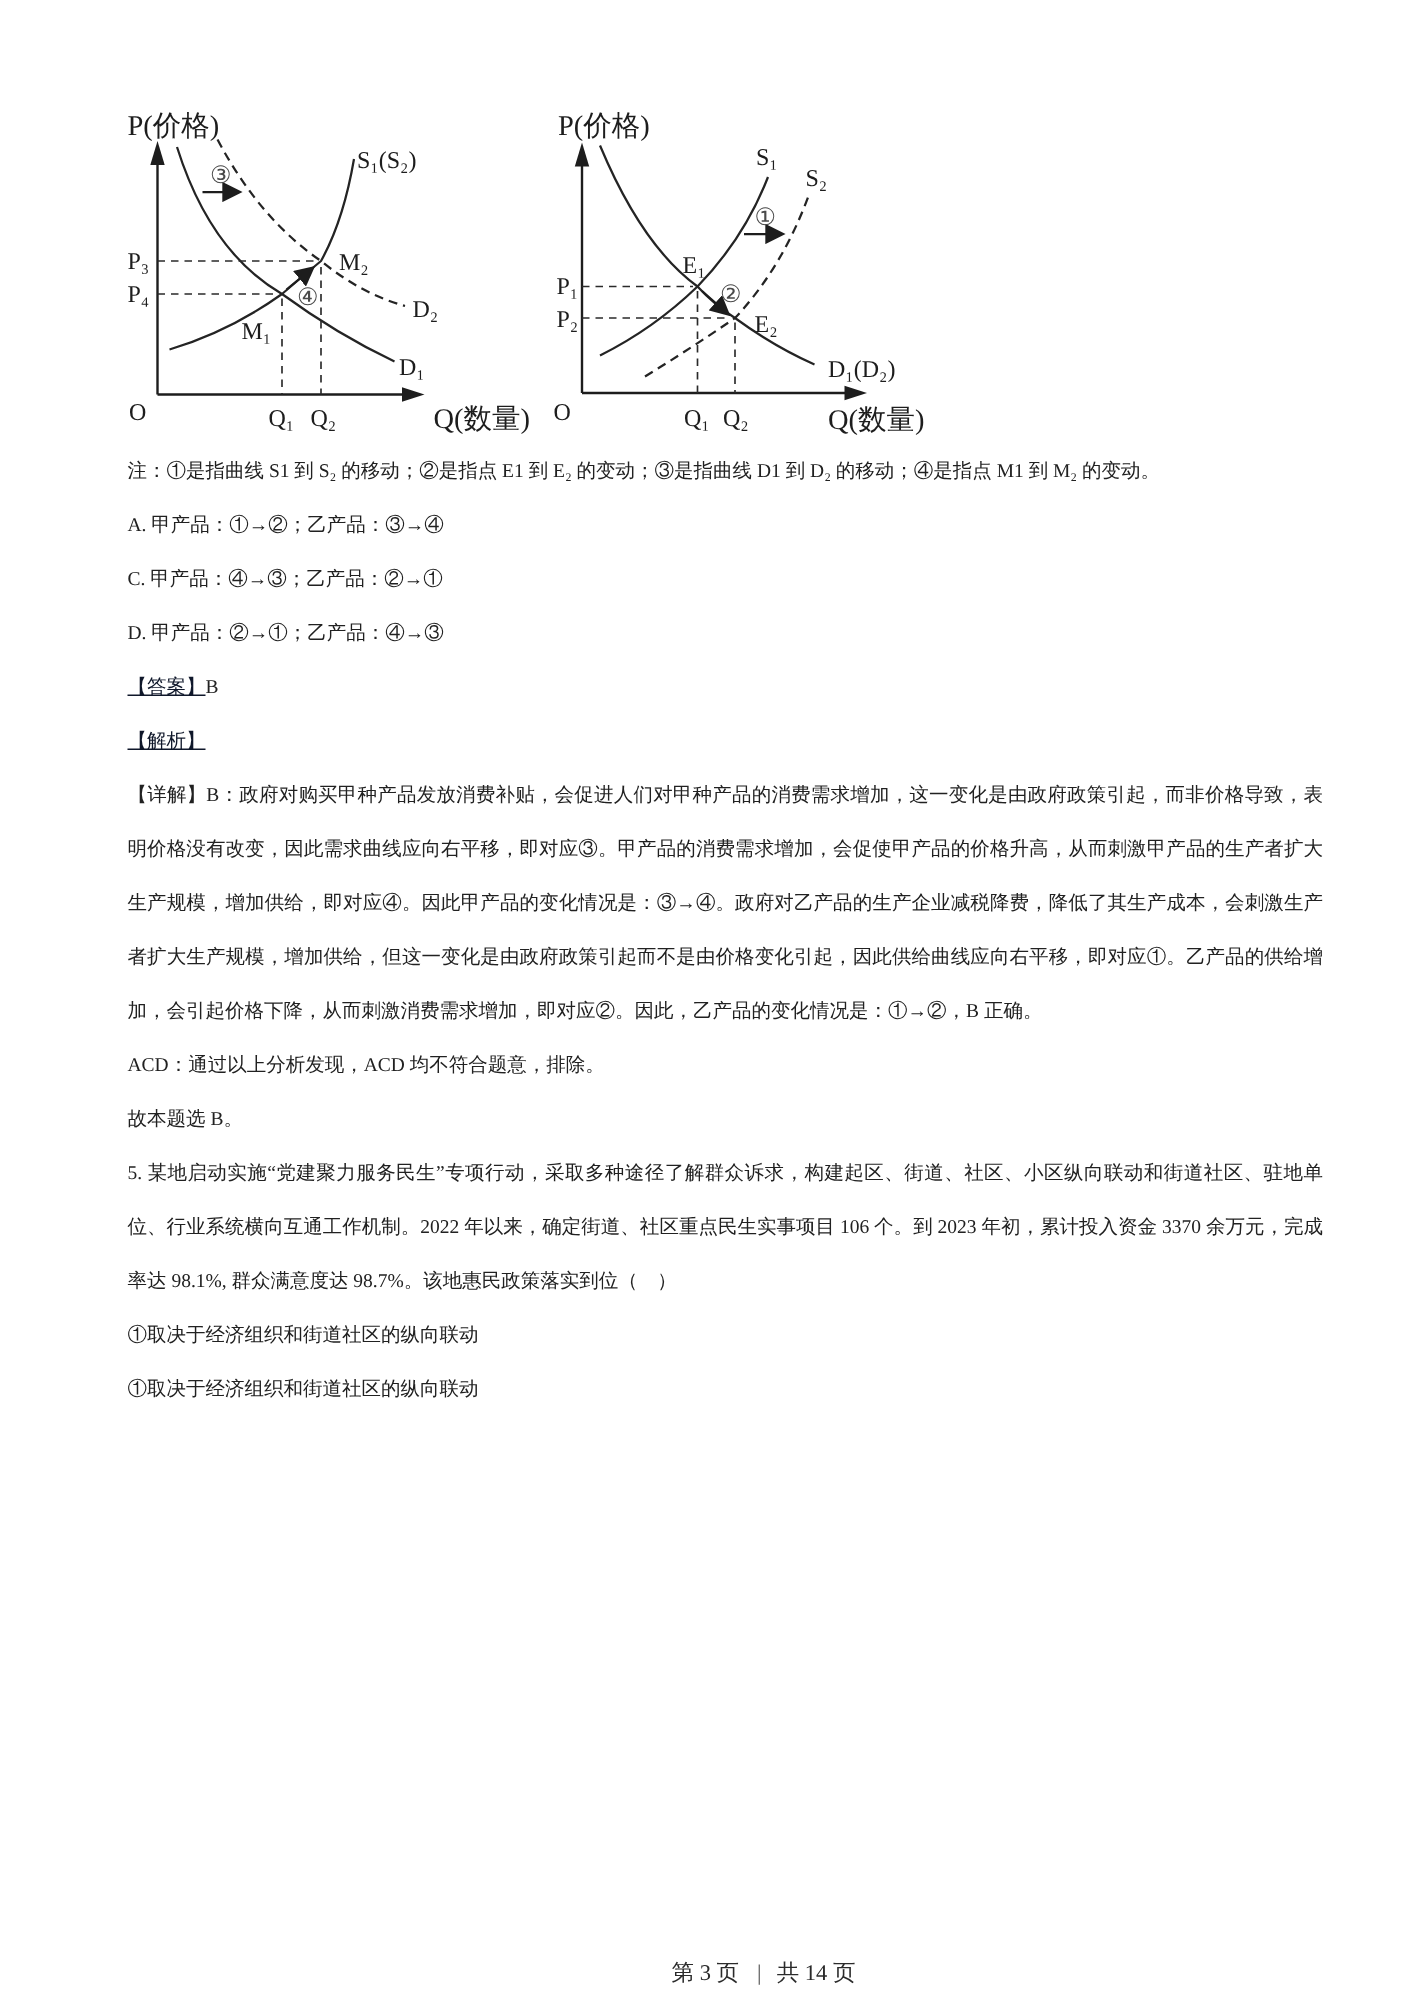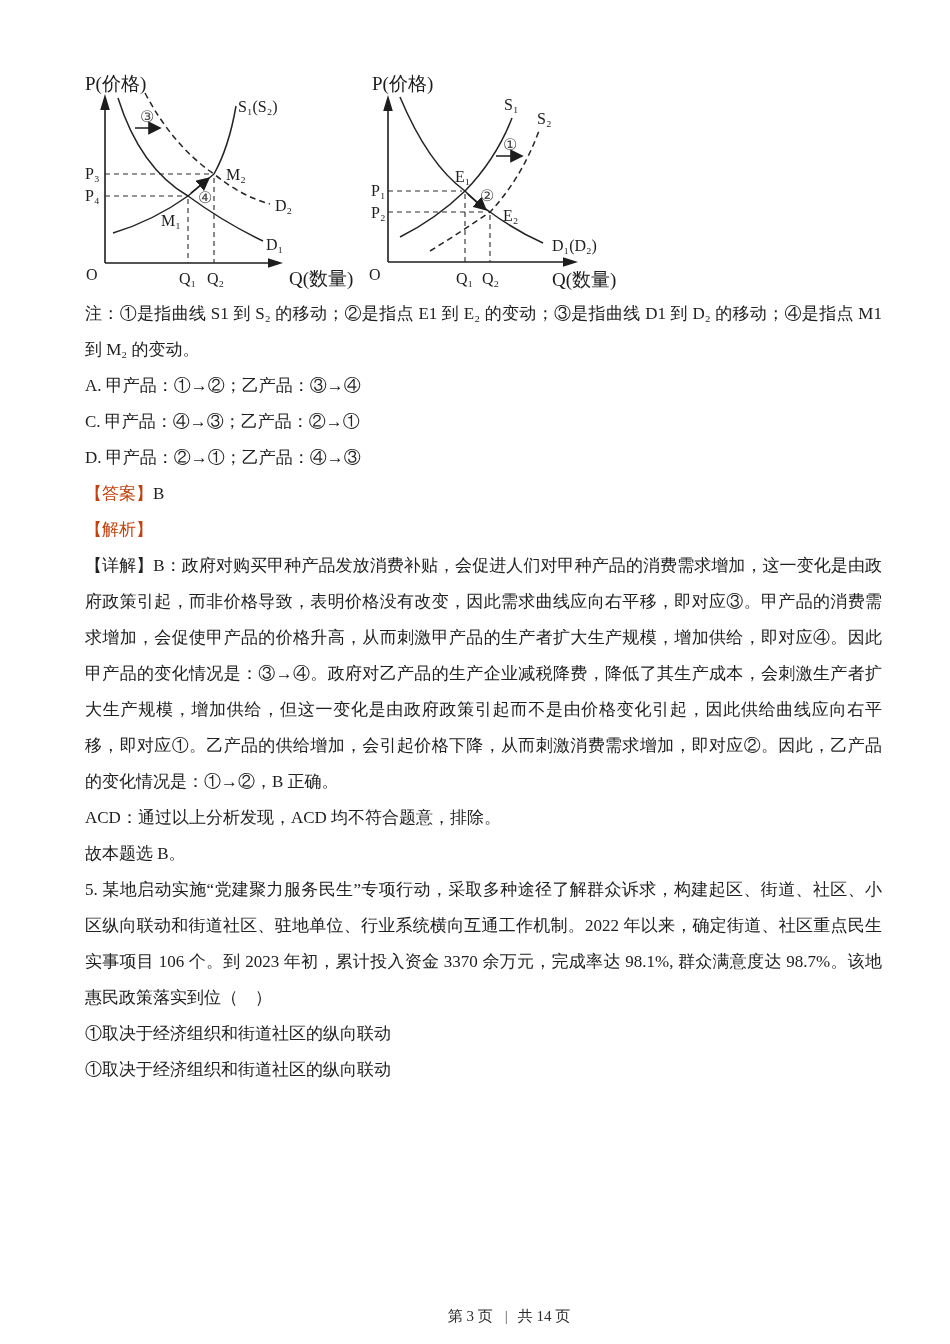--- a/index.html
+++ b/index.html
@@ -13,25 +13,25 @@
   }
   .figures{position:absolute;top:60px;left:85px;}
   .fig-left{position:absolute;top:0;left:0;}
   .fig-right{position:absolute;top:0;left:283px;}
   svg text{font-family:"Liberation Serif","DejaVu Serif",serif;fill:#1d1d1d;}
   svg .axis-label{font-size:19px;}
   svg .pt-label{font-size:16px;}
   svg .circ{font-size:16px;fill:#4a4a4a;}
   .content{
     position:absolute;left:85px;top:296px;width:797px;
-    font-size:17px;line-height:36px;
+    font-size:13px;line-height:36px;
   }
   .para{text-align:justify;text-justify:inter-ideograph;margin:0;}
   .line{margin:0;white-space:nowrap;}
-  .blue{color:#c2410c;}
+  .blue{color:#0f172a;text-decoration:underline;}
   .footer{
     position:absolute;top:1302px;left:0;width:950px;
     text-align:center;font-size:15px;color:#2b2b2b;line-height:28px;
   }
   .footer-inner{position:relative;left:34px;}
   .footer-sep{margin:0 10px 0 12px;color:#555;}
 </style>
 </head>
 <body>
 

